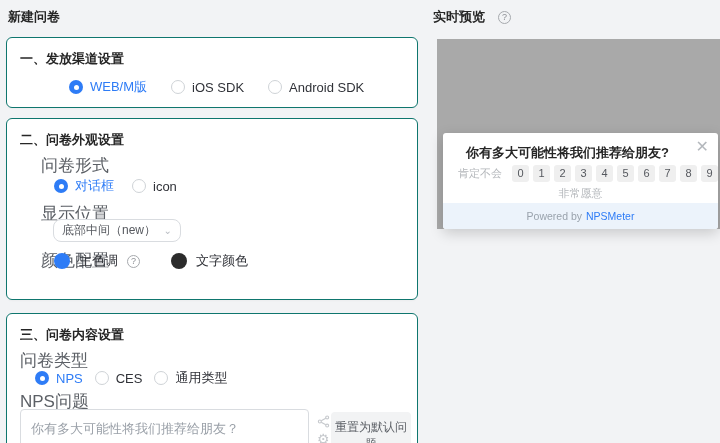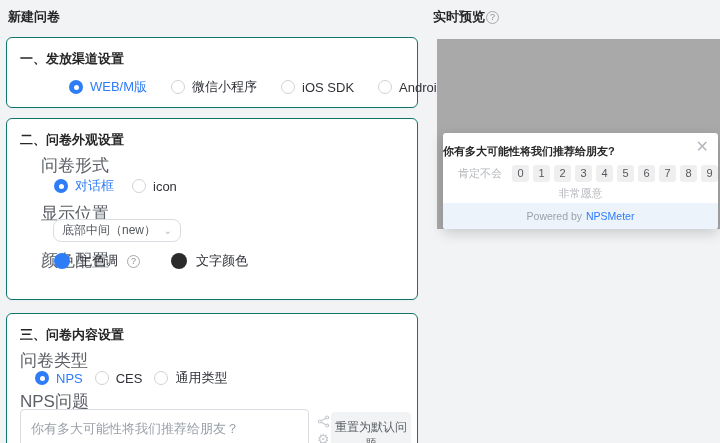--- a/index.html
+++ b/index.html
@@ -4,21 +4,21 @@
 <style>
   * { box-sizing: border-box; margin: 0; padding: 0; }
   html,body { width:720px; height:443px; overflow:hidden; }
   body {
     position:relative;
     background:#f2f3f5;
     font-family:"Liberation Sans","DejaVu Sans",sans-serif;
     font-size:13px; color:#333;
   }
   .page-title { position:absolute; left:8px; top:8px; font-size:13px; font-weight:600; color:#262626; }
-  .preview-title { position:absolute; left:433px; top:8px; font-size:13px; font-weight:600; color:#262626; display:flex; align-items:center; gap:1px; }
+  .preview-title { position:absolute; left:433px; top:8px; font-size:13px; font-weight:600; color:#262626; display:flex; align-items:center; gap:13px; }
   .help-circle {
     display:inline-flex; align-items:center; justify-content:center;
     width:13px; height:13px; border-radius:50%;
     border:1px solid #a6a9ad; color:#8c8f94; font-size:9px; font-weight:400; line-height:1;
   }
   .card {
     position:absolute; left:6px; width:412px;
     background:#fff; border:1px solid #0f766e; border-radius:6px;
     box-shadow:0 1px 2px rgba(0,0,0,0.03);
   }
@@ -65,21 +65,21 @@
     position:absolute; left:324px; top:98px; width:80px; height:48px;
     background:#f2f3f4; border:none; border-radius:4px;
     font-size:12px; color:#5c6066; cursor:pointer;
     font-family:"Liberation Sans","DejaVu Sans",sans-serif;
   }
   .preview-area { position:absolute; left:437px; top:39px; width:283px; height:190px; background:#a9a9a9; }
   .preview-card {
     position:absolute; left:443px; top:133px; width:275px; height:96px;
     background:#fff; border-radius:3px; box-shadow:0 4px 14px rgba(0,0,0,0.18);
   }
-  .pc-question { position:absolute; left:0; right:26px; top:11px; text-align:left; font-size:11px; font-weight:700; color:#262626; }
+  .pc-question { position:absolute; left:0; right:26px; top:11px; text-align:center; font-size:13px; font-weight:700; color:#262626; }
   .pc-close { position:absolute; right:9px; top:6px; font-size:16px; color:#b4b8bd; cursor:pointer; line-height:1; }
   .pc-scale { position:absolute; left:15px; top:30px; height:20px; display:flex; align-items:center; gap:4px; }
   .pc-low { font-size:11px; color:#b3b6ba; margin-right:6px; white-space:nowrap; }
   .score-box {
     min-width:17px; height:17px; padding:0 3px; border-radius:3px; background:#efefef;
     display:inline-flex; align-items:center; justify-content:center;
     font-size:11px; color:#55585e; cursor:pointer;
   }
   .pc-high { position:absolute; left:0; right:0; top:53px; text-align:center; font-size:11px; color:#b3b6ba; }
   .pc-footer {
@@ -100,24 +100,20 @@
   <span>实时预览</span>
   <span class="help-circle">?</span>
 </div>
 
 <div class="card" id="card-channel">
   <div class="sec-title">一、发放渠道设置</div>
   <div class="radio-row" style="left:47px; top:40px; gap:24px;padding-left:15px;">
     <span class="radio checked">
       <span class="dot"></span>
       <span class="rlabel">WEB/M版</span>
-    </span>
-    <span class="radio">
-      <span class="dot"></span>
-      <span class="rlabel">微信小程序</span>
     </span>
     <span class="radio">
       <span class="dot"></span>
       <span class="rlabel">iOS SDK</span>
     </span>
     <span class="radio">
       <span class="dot"></span>
       <span class="rlabel">Android SDK</span>
     </span>
   </div>

